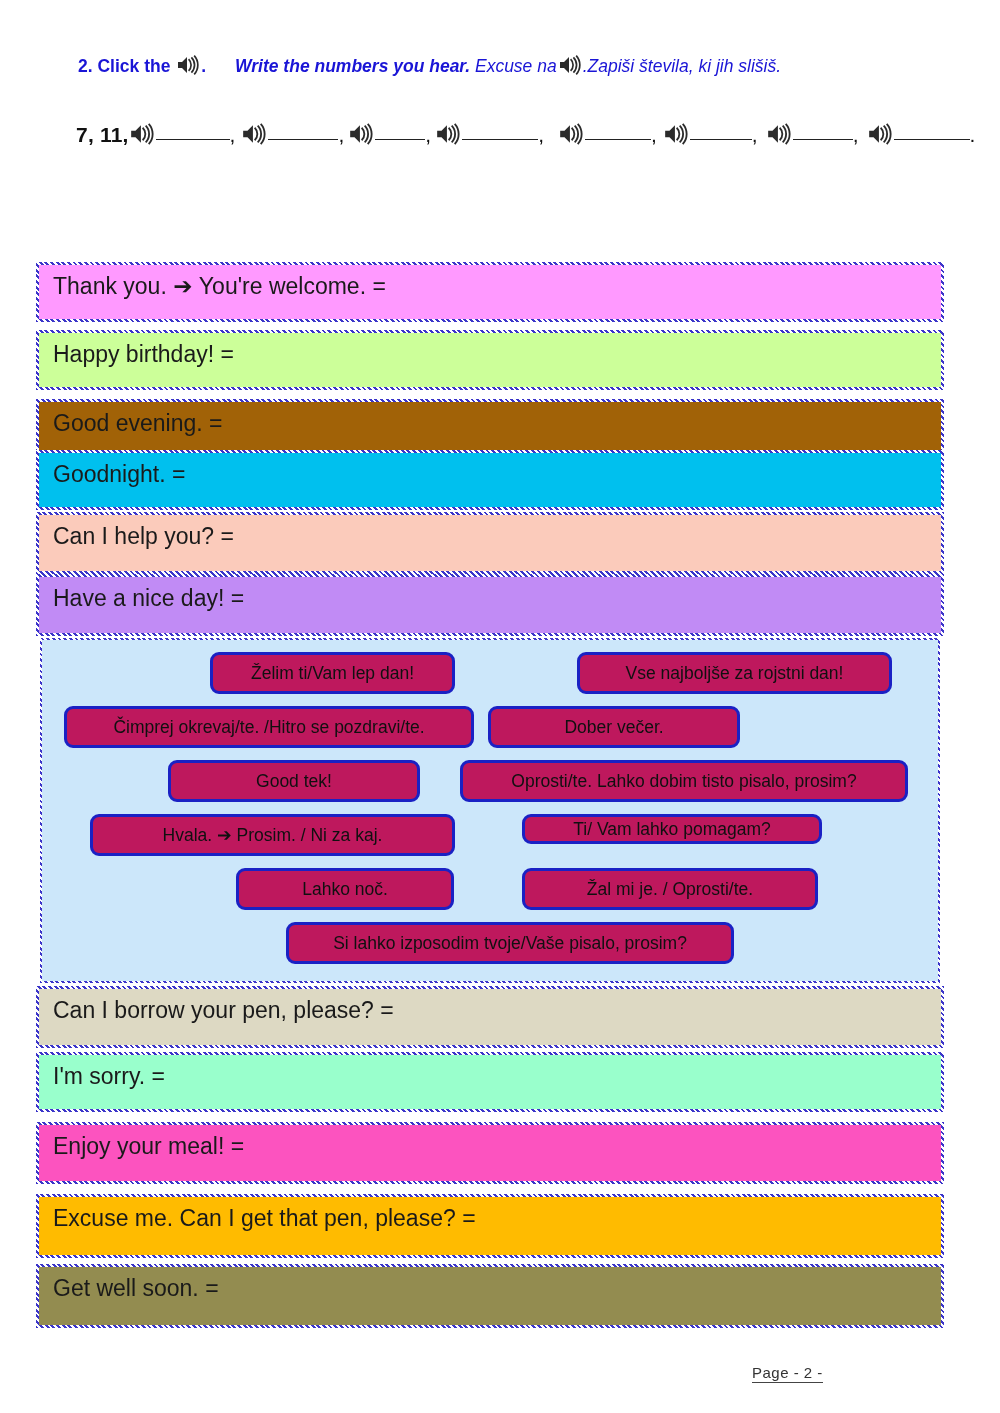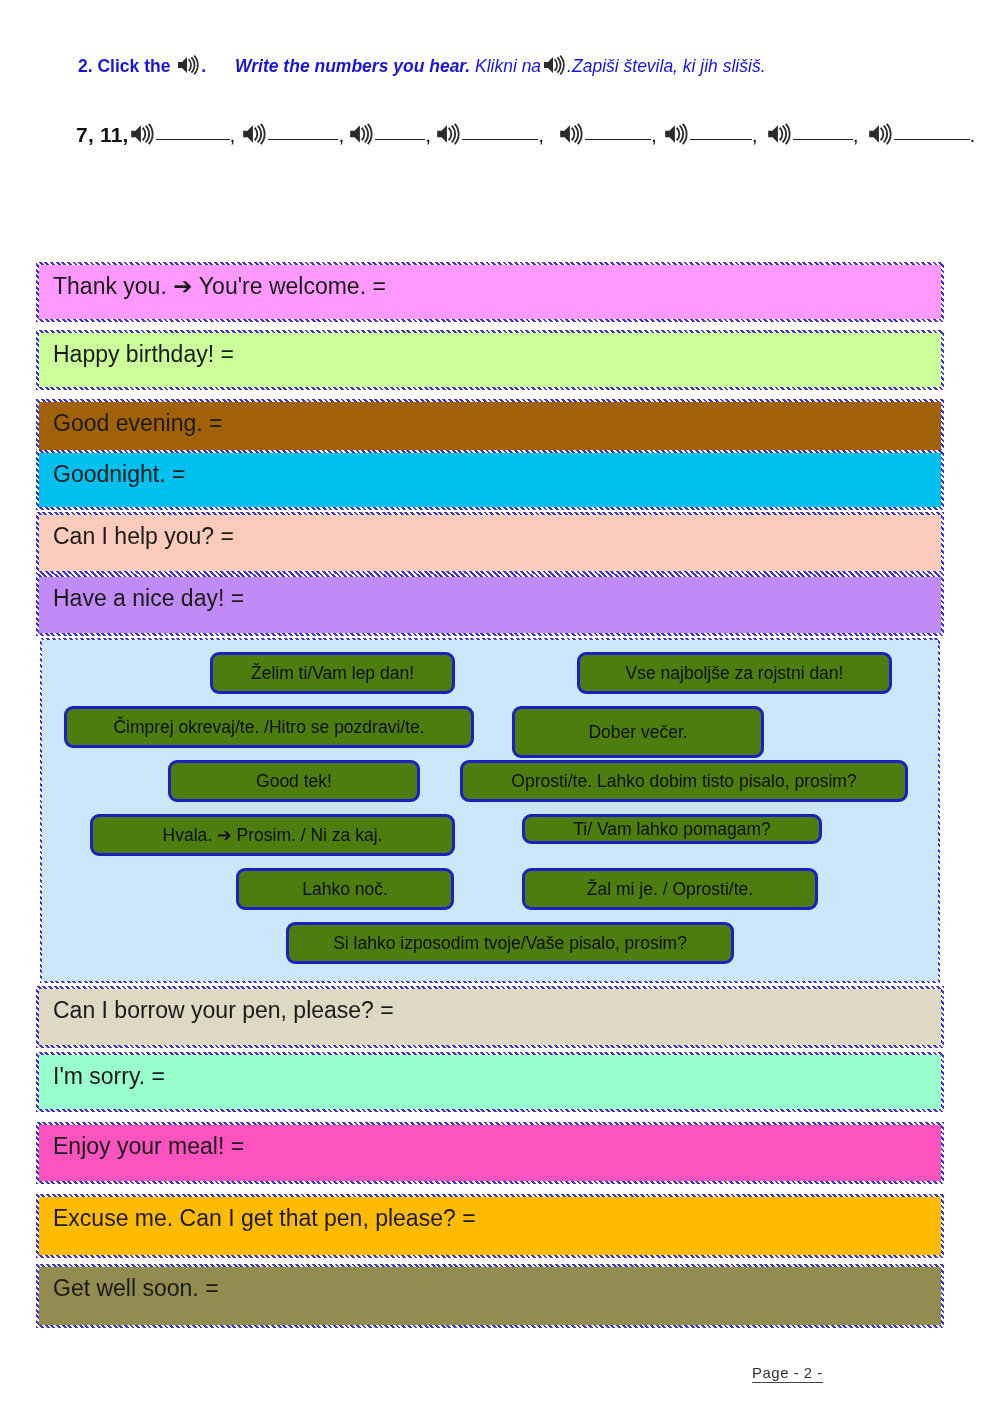--- a/index.html
+++ b/index.html
@@ -61,21 +61,21 @@
   .dragpanel{
     position:absolute;left:40px;top:638px;width:900px;height:345px;
     background:#cce7fa;
     border:2px solid transparent;
     border-image:repeating-linear-gradient(45deg,#3b35c9 0 2px,#ffffff 2px 4px) 2;
     box-sizing:border-box;
   }
   .chip{
     position:absolute;
     box-sizing:border-box;
-    background:#4d7c0f;
+    background:#be185d;
     border:3px solid #1a21c4;
     border-radius:9px;
     color:#101010;
     font-size:17.5px;
     display:flex;align-items:center;justify-content:center;
     text-align:center;
     white-space:nowrap;
     padding:0 12px;
     font-family:"Liberation Sans",sans-serif;
   }
@@ -99,21 +99,21 @@
     <span class="b">Click the</span>
     <span class="spk">
       <svg width="24" height="22" viewBox="0 0 24 22" aria-hidden="true">
         <path d="M2 8 h4 L11 3 v16 L6 14 H2 Z" fill="#2b2b2b"></path>
         <path d="M12.6 5.2 a8 8 0 0 1 0 11.6" stroke="#2b2b2b" stroke-width="1.7" fill="none"></path>
         <path d="M15.4 3.3 a11 11 0 0 1 0 15.4" stroke="#2b2b2b" stroke-width="1.7" fill="none"></path>
         <path d="M18.2 1.6 a14 14 0 0 1 0 18.8" stroke="#2b2b2b" stroke-width="1.7" fill="none"></path>
       </svg>
     </span><span class="sep">.</span>
     <span class="bi">Write the numbers you hear.</span>
-    <span class="i">Klikni na</span><span class="spk">
+    <span class="i">Excuse na</span><span class="spk">
       <svg width="24" height="22" viewBox="0 0 24 22" aria-hidden="true">
         <path d="M2 8 h4 L11 3 v16 L6 14 H2 Z" fill="#2b2b2b"></path>
         <path d="M12.6 5.2 a8 8 0 0 1 0 11.6" stroke="#2b2b2b" stroke-width="1.7" fill="none"></path>
         <path d="M15.4 3.3 a11 11 0 0 1 0 15.4" stroke="#2b2b2b" stroke-width="1.7" fill="none"></path>
         <path d="M18.2 1.6 a14 14 0 0 1 0 18.8" stroke="#2b2b2b" stroke-width="1.7" fill="none"></path>
       </svg>
     </span><span class="i">.Zapiši števila, ki jih slišiš.</span>
   </div>
 
   <div class="ex2-line">
@@ -179,21 +179,21 @@
     <div id="chips-host">
         <div class="chip" style="left:168px;top:12px;width:245px;height:42px">
           <span>Želim ti/Vam lep dan!</span>
         </div>
         <div class="chip" style="left:535px;top:12px;width:315px;height:42px">
           <span>Vse najboljše za rojstni dan!</span>
         </div>
         <div class="chip" style="left:22px;top:66px;width:410px;height:42px">
           <span>Čimprej okrevaj/te. /Hitro se pozdravi/te.</span>
         </div>
-        <div class="chip" style="left:470px;top:66px;width:252px;height:52px">
+        <div class="chip" style="left:446px;top:66px;width:252px;height:42px">
           <span>Dober večer.</span>
         </div>
         <div class="chip" style="left:126px;top:120px;width:252px;height:42px">
           <span>Good tek!</span>
         </div>
         <div class="chip" style="left:418px;top:120px;width:448px;height:42px">
           <span>Oprosti/te. Lahko dobim tisto pisalo, prosim?</span>
         </div>
         <div class="chip" style="left:48px;top:174px;width:365px;height:42px">
           <span>Hvala.  ➔  Prosim. / Ni za kaj.</span>

